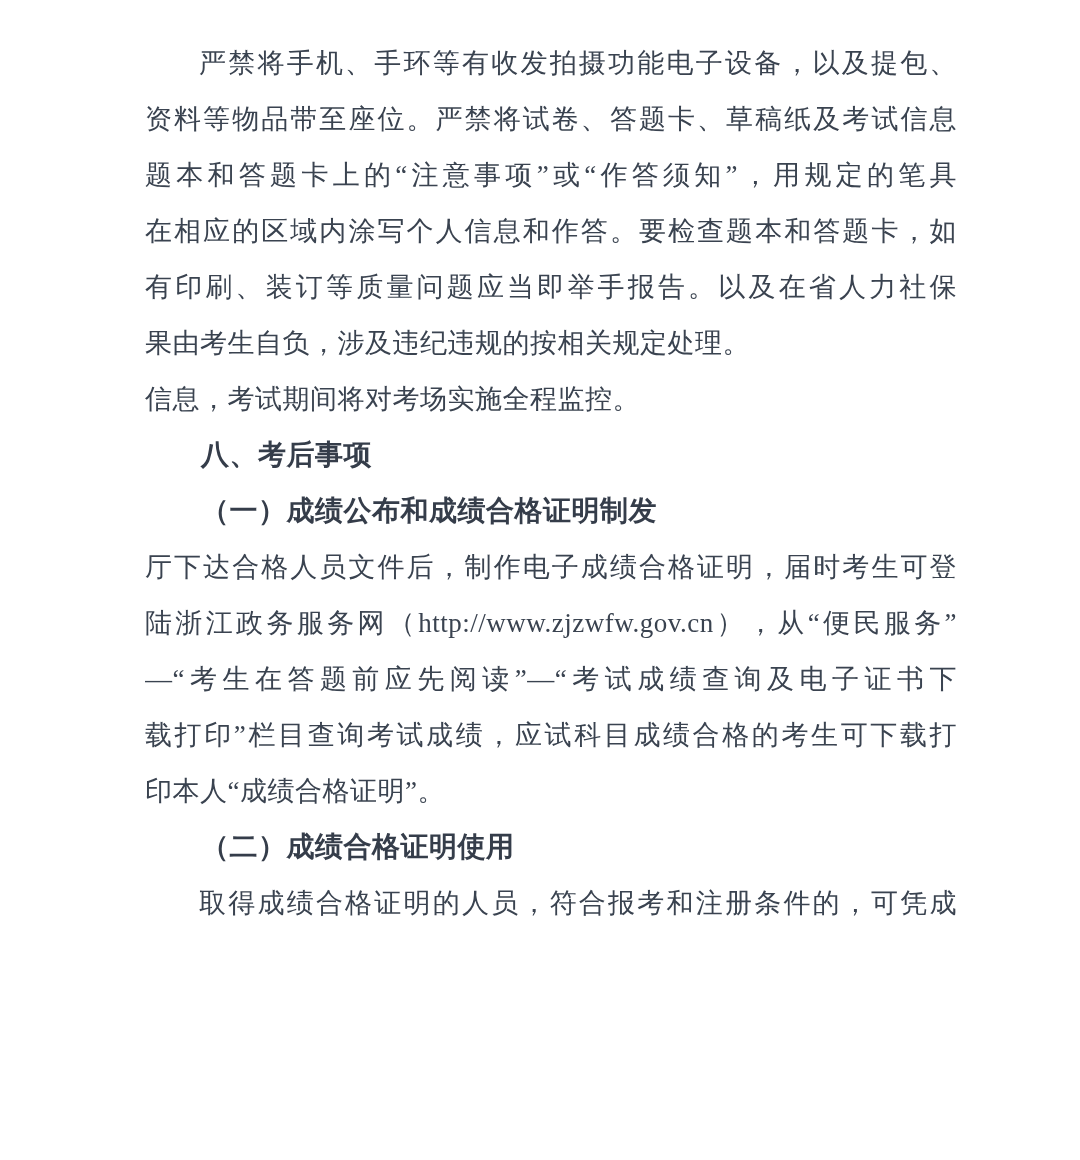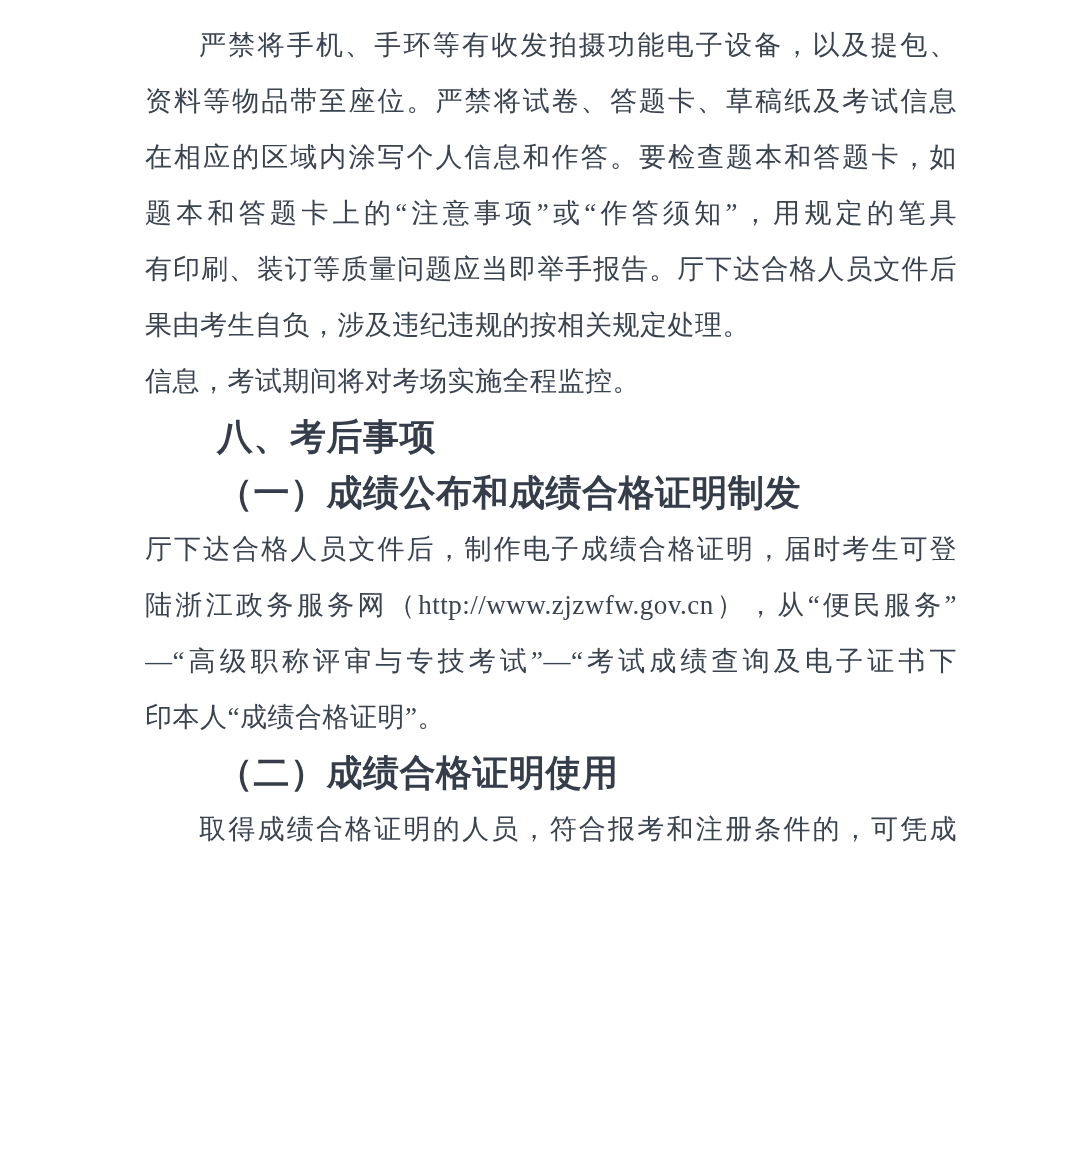--- a/index.html
+++ b/index.html
@@ -16,21 +16,21 @@
   .doc-page {
     width: 1080px;
     height: 1160px;
     background: #ffffff;
     box-sizing: border-box;
   }
   .doc-body {
     box-sizing: border-box;
     width: 812px;
     margin-left: 145px;
-    padding-top: 17px;
+    padding-top: 35px;
     color: #3a4350;
   }
   .para {
     margin: 0;
   }
   .line {
     font-size: 27px;
     line-height: 56px;
     height: 56px;
     letter-spacing: 0.5px;
@@ -45,51 +45,52 @@
   }
   
   .line.last {
     text-align: left;
     text-align-last: left;
   }
   .line.indent {
     text-indent: 2em;
   }
   .heading {
-    font-size: 36px;
+    font-size: 28px;
     line-height: 56px;
     height: 56px;
     font-weight: bold;
     text-indent: 2em;
     letter-spacing: 0.5px;
     color: #353d4a;
   }
 </style>
 </head>
 <body>
 
 <div class="doc-page">
   <div class="doc-body" style="color: rgb(58, 67, 80);">
       <div class="para">
         <div class="line indent fill">严禁将手机、手环等有收发拍摄功能电子设备，以及提包、</div>
         <div class="line fill">资料等物品带至座位。严禁将试卷、答题卡、草稿纸及考试信息</div>
+        <div class="line fill">题本和答题卡上的“注意事项”或“作答须知”，用规定的笔具</div>
         <div class="line fill">在相应的区域内涂写个人信息和作答。要检查题本和答题卡，如</div>
-        <div class="line fill">题本和答题卡上的“注意事项”或“作答须知”，用规定的笔具</div>
-        <div class="line fill">有印刷、装订等质量问题应当即举手报告。厅下达合格人员文件后</div>
+        <div class="line fill">有印刷、装订等质量问题应当即举手报告。以及在省人力社保</div>
         <div class="line last">果由考生自负，涉及违纪违规的按相关规定处理。</div>
       </div>
       <div class="para">
         <div class="line last">信息，考试期间将对考场实施全程监控。</div>
       </div>
       <div class="heading">八、考后事项</div>
       <div class="heading">（一）成绩公布和成绩合格证明制发</div>
       <div class="para">
         <div class="line fill">厅下达合格人员文件后，制作电子成绩合格证明，届时考生可登</div>
         <div class="line fill">陆浙江政务服务网（http://www.zjzwfw.gov.cn），从“便民服务”</div>
-        <div class="line fill">—“高级职称评审与专技考试”—“考试成绩查询及电子证书下</div>
+        <div class="line fill">—“考生在答题前应先阅读”—“考试成绩查询及电子证书下</div>
+        <div class="line fill">载打印”栏目查询考试成绩，应试科目成绩合格的考生可下载打</div>
         <div class="line last">印本人“成绩合格证明”。</div>
       </div>
       <div class="heading">（二）成绩合格证明使用</div>
       <div class="para">
         <div class="line indent fill">取得成绩合格证明的人员，符合报考和注册条件的，可凭成</div>
       </div>
     </div>
 </div>
 
 </body></html>

